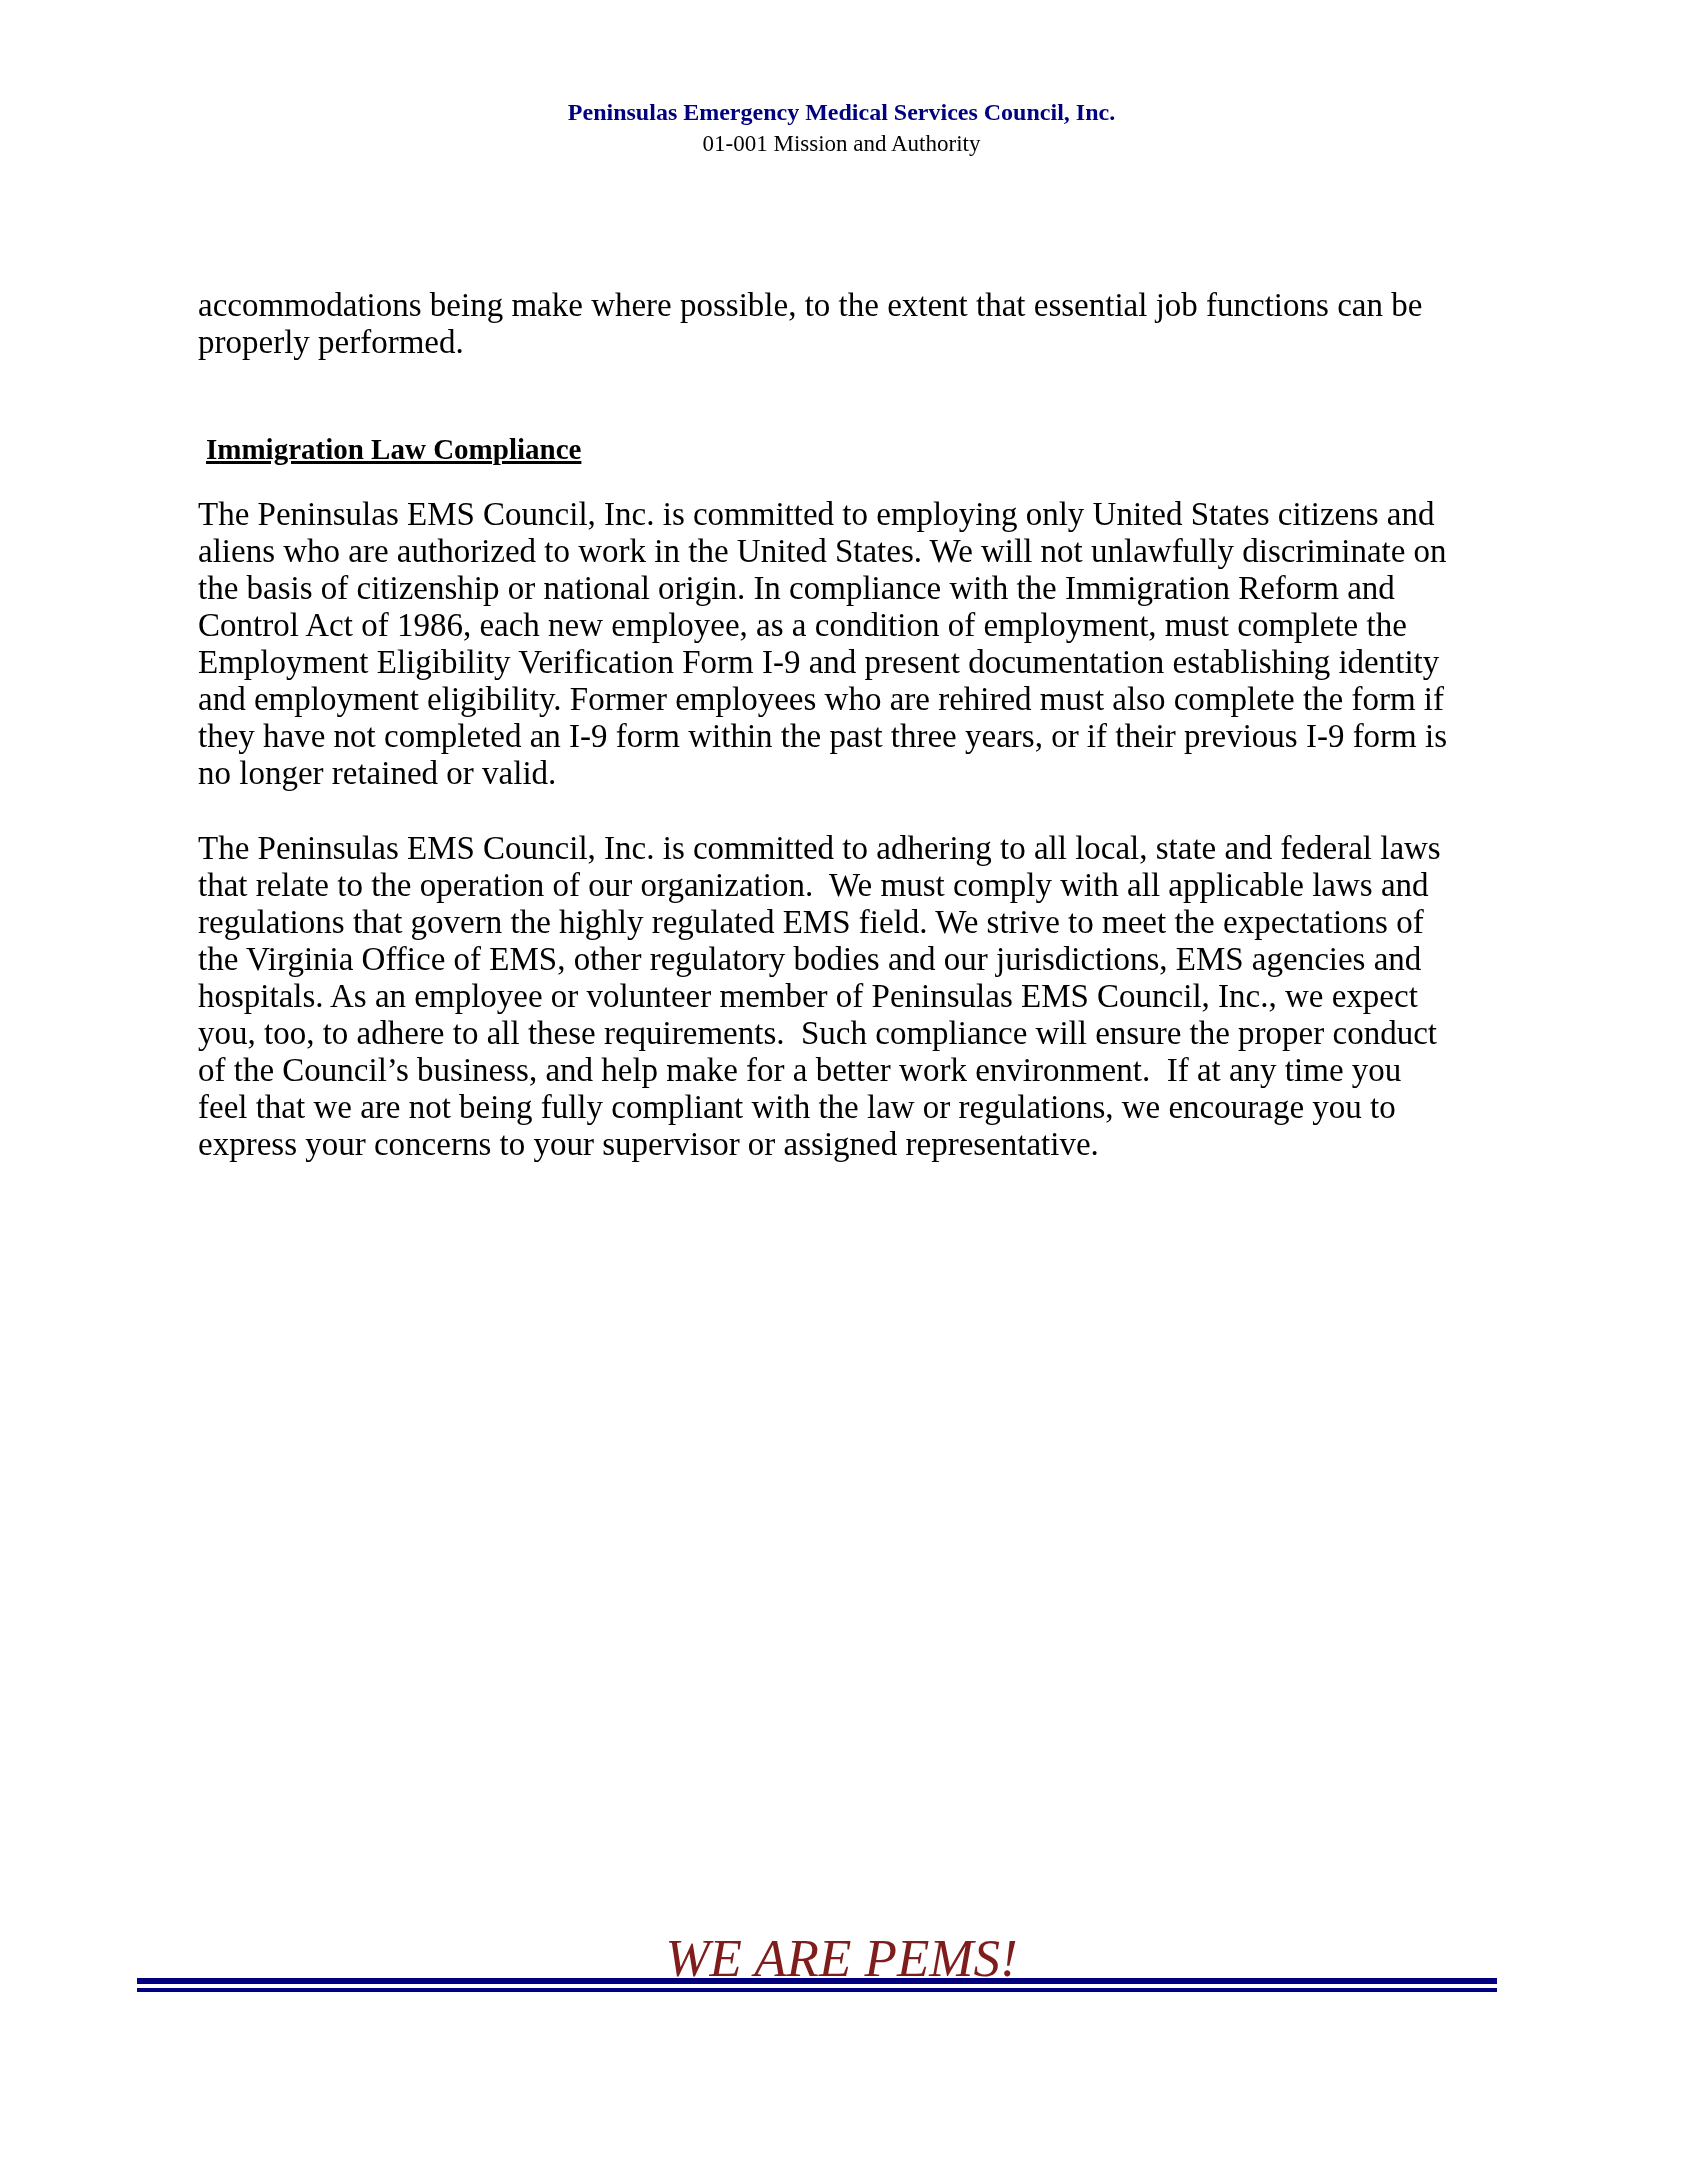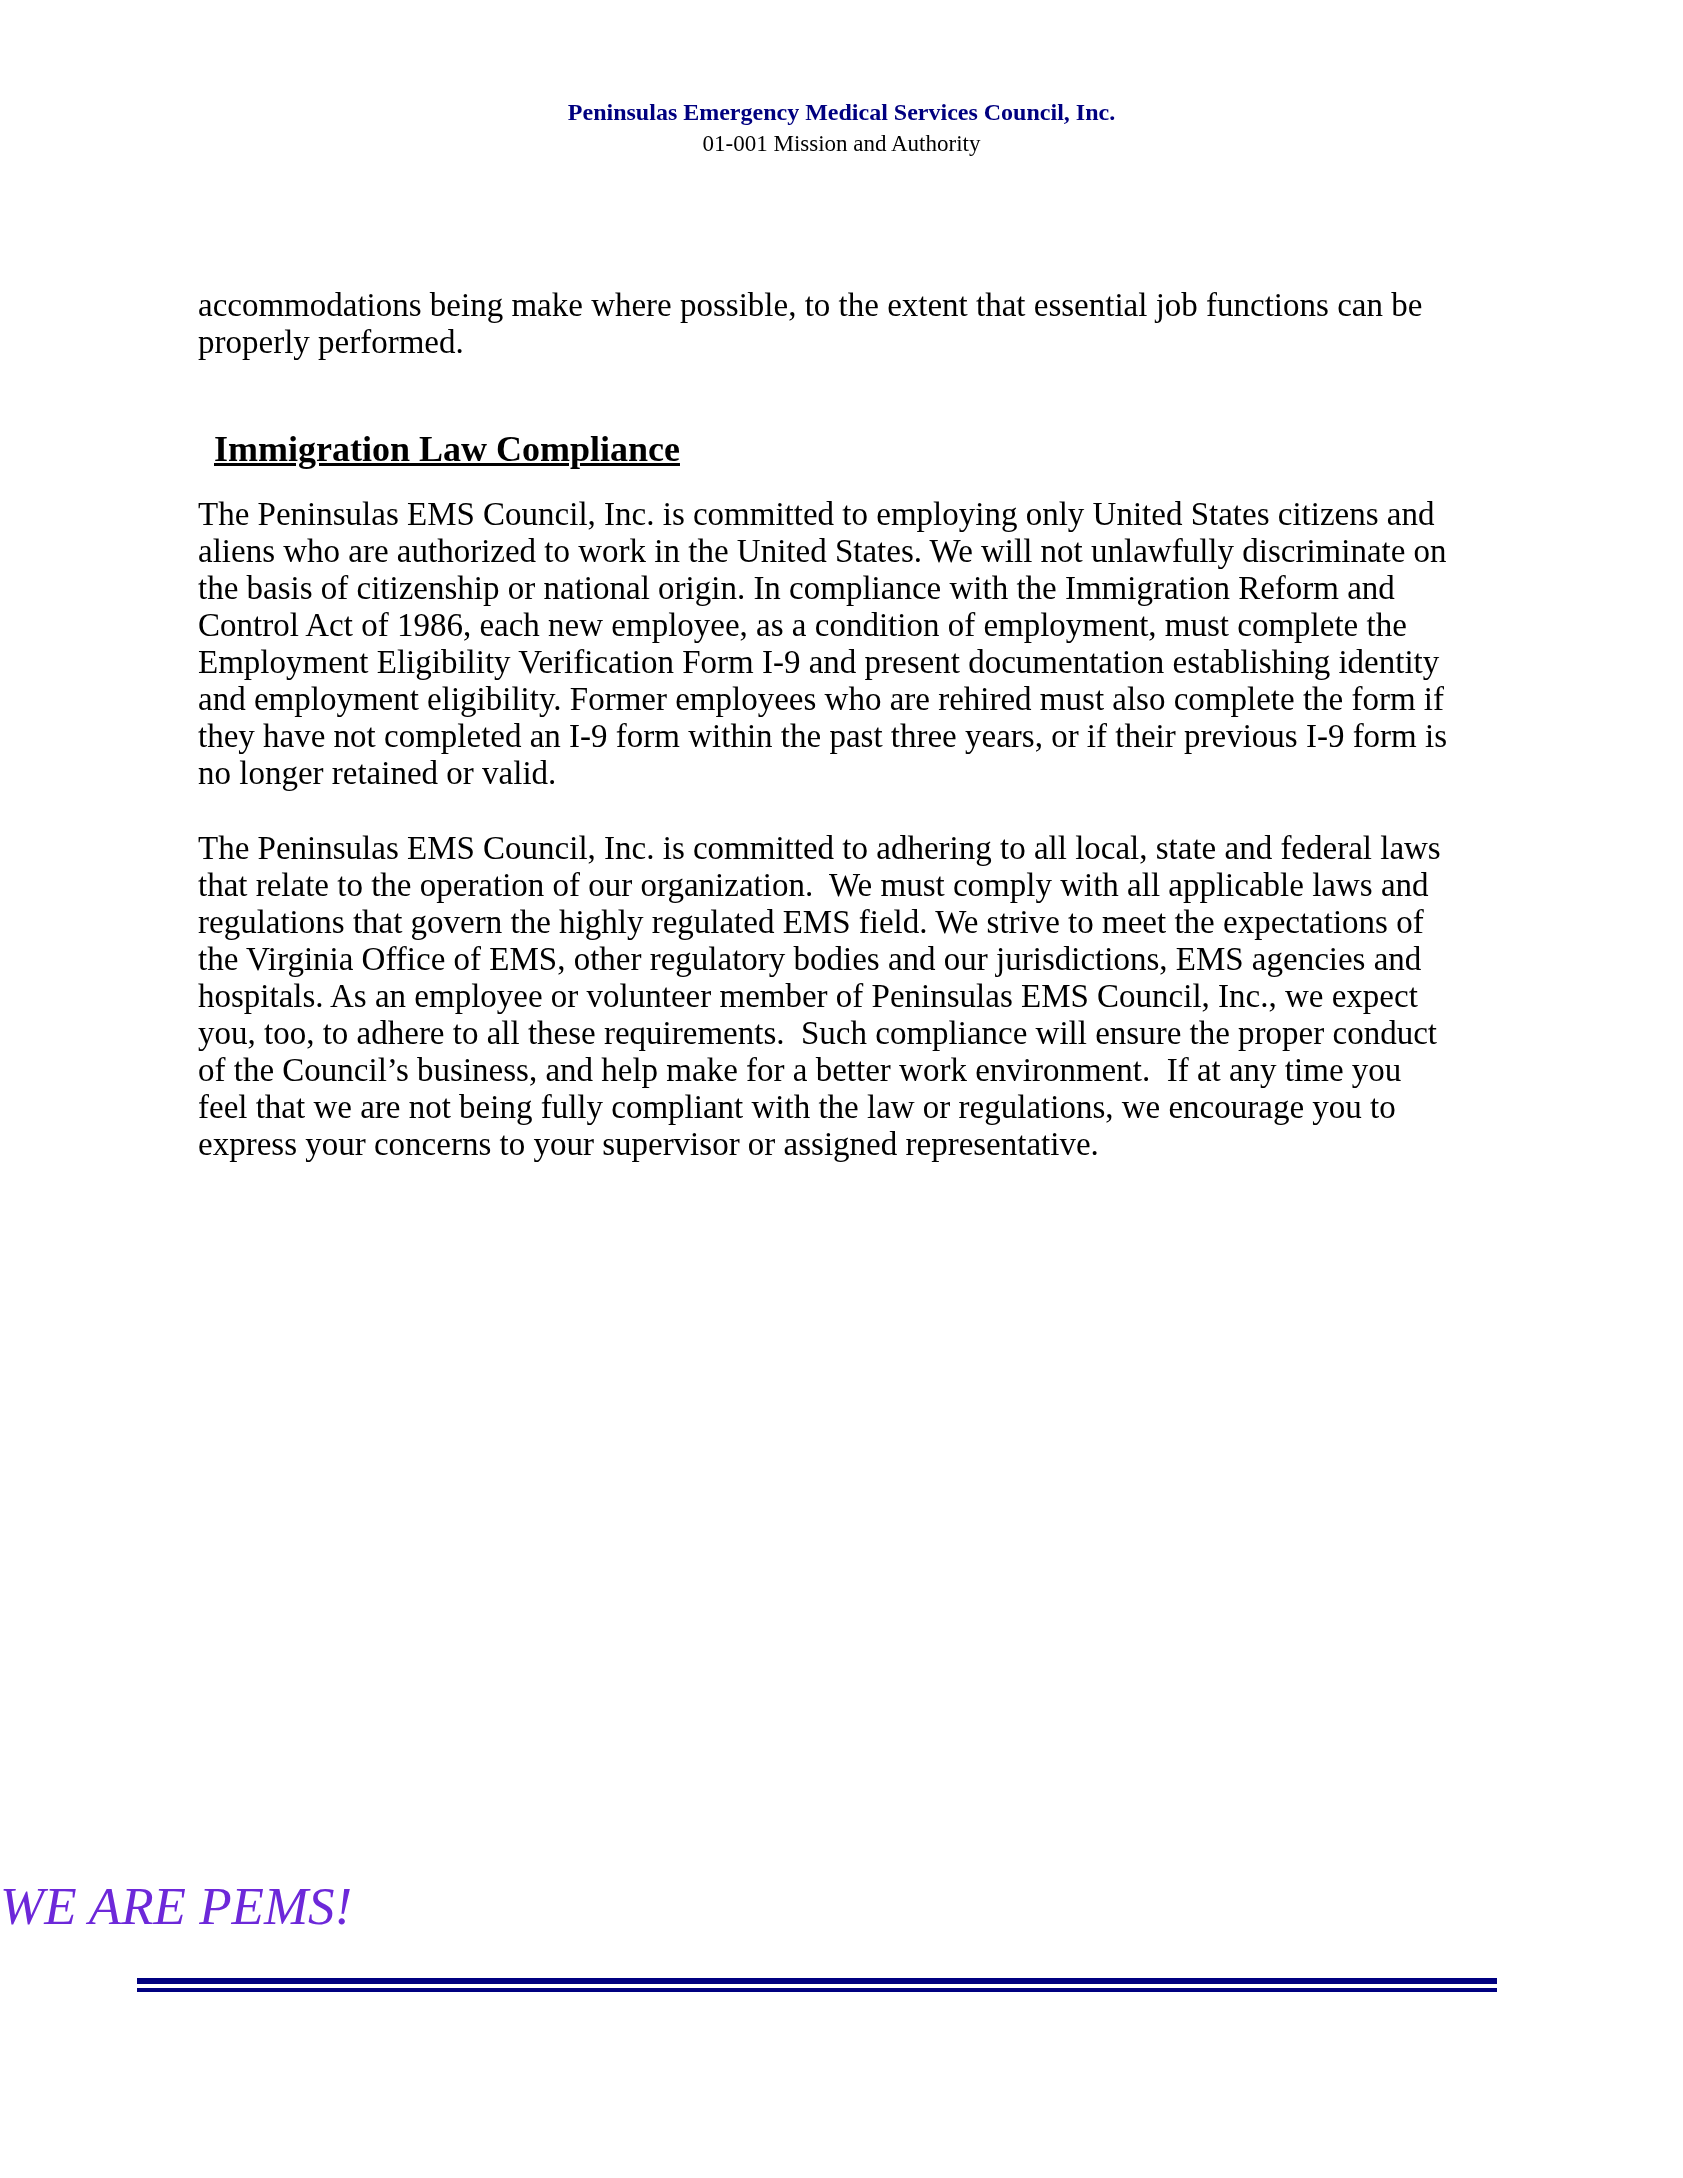--- a/index.html
+++ b/index.html
@@ -44,22 +44,22 @@
     left: 198px;
     width: 1259px;
     font-size: 33px;
     line-height: 37px;
   }
   .content p {
     margin: 0;
     white-space: pre-wrap;
   }
   .content h2 {
-    margin: 16px;
-    font-size: 36px;
+    margin: 8px;
+    font-size: 29px;
     line-height: 37px;
     font-weight: bold;
     text-decoration: underline;
     text-decoration-thickness: 3px;
   }
   .heading-1 { margin-top: 70px !important; }
   .para-2   { margin-top: 28px !important; font-family: Liberation Serif, serif; }
   .heading-2 { margin-top: 81px !important; }
   .para-3   { margin-top: 38px !important; }
 
@@ -69,27 +69,27 @@
     top: 1978px;
     left: 137px;
     width: 1360px;
     height: 4px;
     border-top: 6px solid #000080;
     border-bottom: 4px solid #000080;
     background: #ffffff;
   }
   .footer-slogan {
     position: absolute;
-    top: 1876px;
+    top: 1928px;
     left: 0;
     width: 1683px;
-    text-align: left;
+    text-align: center;
     font-size: 53px;
     font-style: italic;
-    color: #6d28d9;
+    color: #7f1d1d;
     line-height: 61px;
   }
 </style>
 </head>
 <body>
 
 <div class="page">
 
   <div class="doc-header">
     <div class="org-name">Peninsulas Emergency Medical Services Council, Inc.</div>

